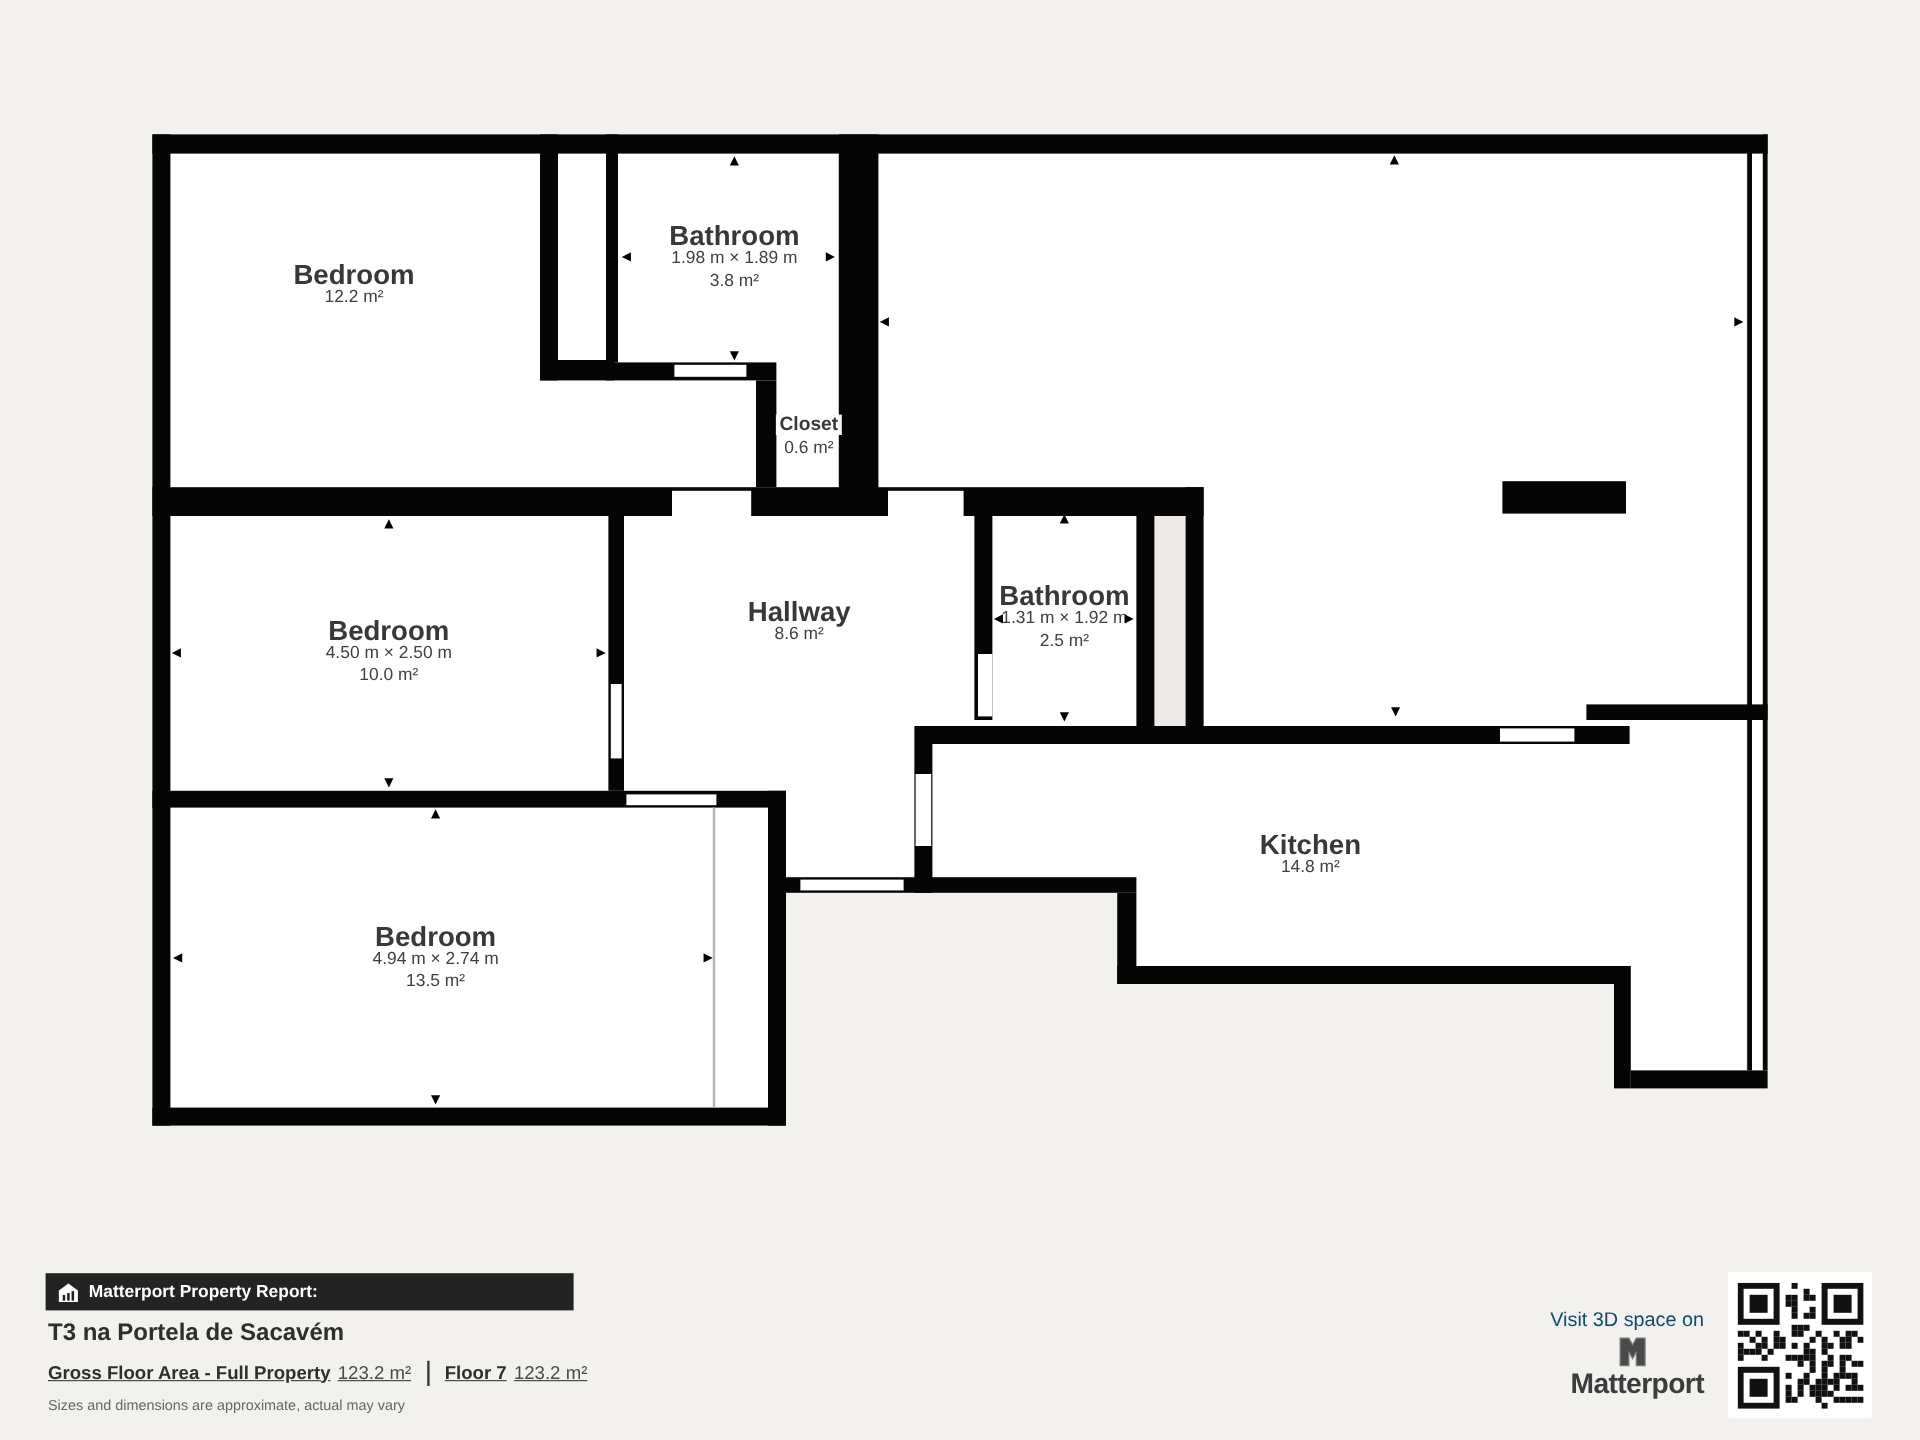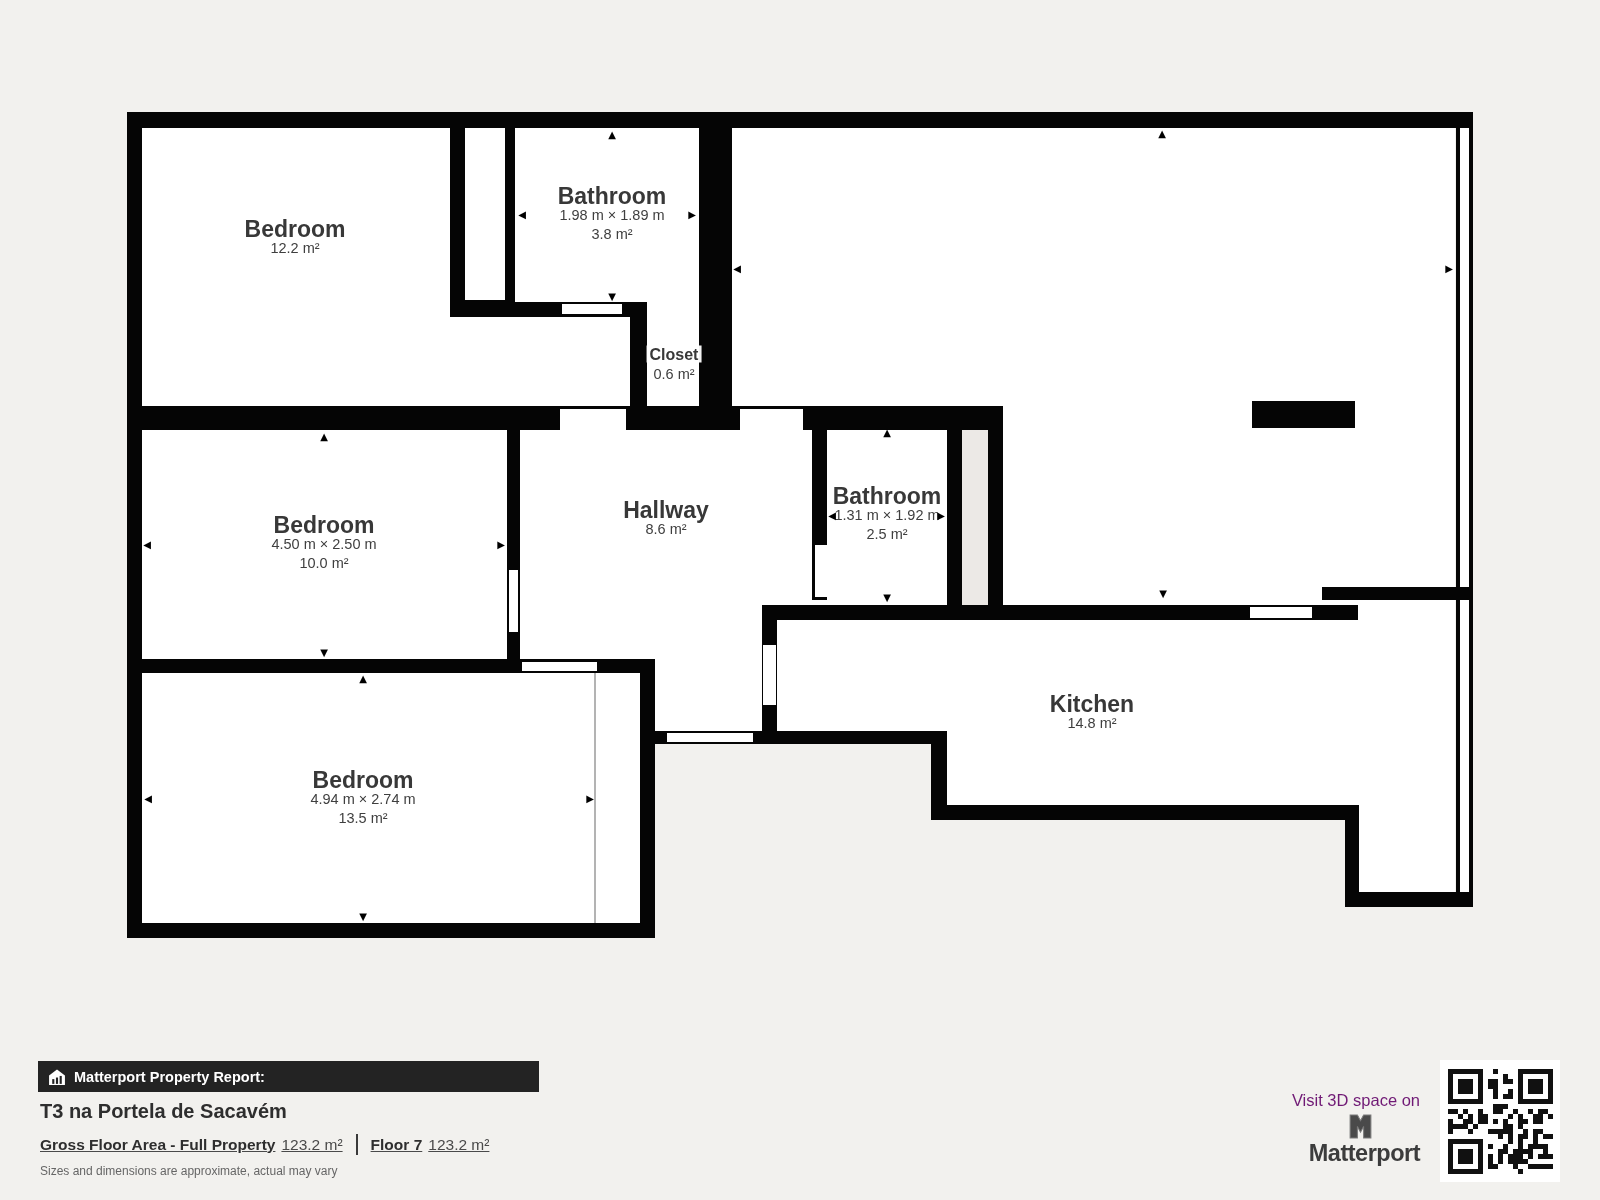--- a/index.html
+++ b/index.html
@@ -10,30 +10,30 @@
   .door{position:absolute;background:#ffffff;}
   .shaft{position:absolute;background:#ece9e6;}
   .wline{position:absolute;background:#b3b3b3;}
   .rlabel{position:absolute;transform:translate(-50%,-50%);text-align:center;
           color:#3f3f3f;white-space:nowrap;line-height:19px;font-size:14.5px;}
   .rname{font-size:23px;font-weight:700;color:#383838;line-height:20px;}
   .hl span{background:rgba(255,255,255,.95);padding:0 3px;}
   .arr{position:absolute;transform:translate(-50%,-50%);font-size:10px;color:#000;
        font-family:"DejaVu Sans",sans-serif;line-height:10px;}
   
-  .banner{position:absolute;left:38px;top:1061px;width:501px;height:31px;background:#232323;
+  .banner{position:absolute;left:38px;top:1061px;width:440px;height:31px;background:#232323;
           display:flex;align-items:center;color:#fff;}
   .banner-txt{font-size:14.5px;font-weight:700;margin-left:8px;}
   .prop-title{position:absolute;left:40px;top:1100px;font-size:20px;font-weight:700;color:#2e2e2e;}
   .stats{position:absolute;left:40px;top:1134px;font-size:15.5px;color:#4a4a4a;
          display:flex;align-items:center;text-decoration:underline;}
   .stats b{color:#2e2e2e;}
   .sep{display:inline-block;width:2px;height:21px;background:#3a3a3a;margin:0 13px;}
   .disclaimer{position:absolute;left:40px;top:1164px;font-size:12px;color:#666;}
-  .visit{position:absolute;right:180px;top:1091px;font-size:16.5px;color:#701a75;text-align:right;}
+  .visit{position:absolute;right:180px;top:1091px;font-size:16.5px;color:#0c4a6e;text-align:right;}
   .brandrow{position:absolute;right:180px;top:1113px;display:flex;align-items:center;flex-direction:column;}
   .brandname{font-size:23.5px;font-weight:700;color:#3c3c3c;letter-spacing:-.5px;margin-left:7px;}
   .qrbox{position:absolute;left:1440px;top:1060px;width:120px;height:122px;background:#fff;}
 </style>
 </head>
 <body>
 
 <div id="canvas">
 
   <div class="floor" style="left:142px;top:128px;width:557px;height:278px"></div>

